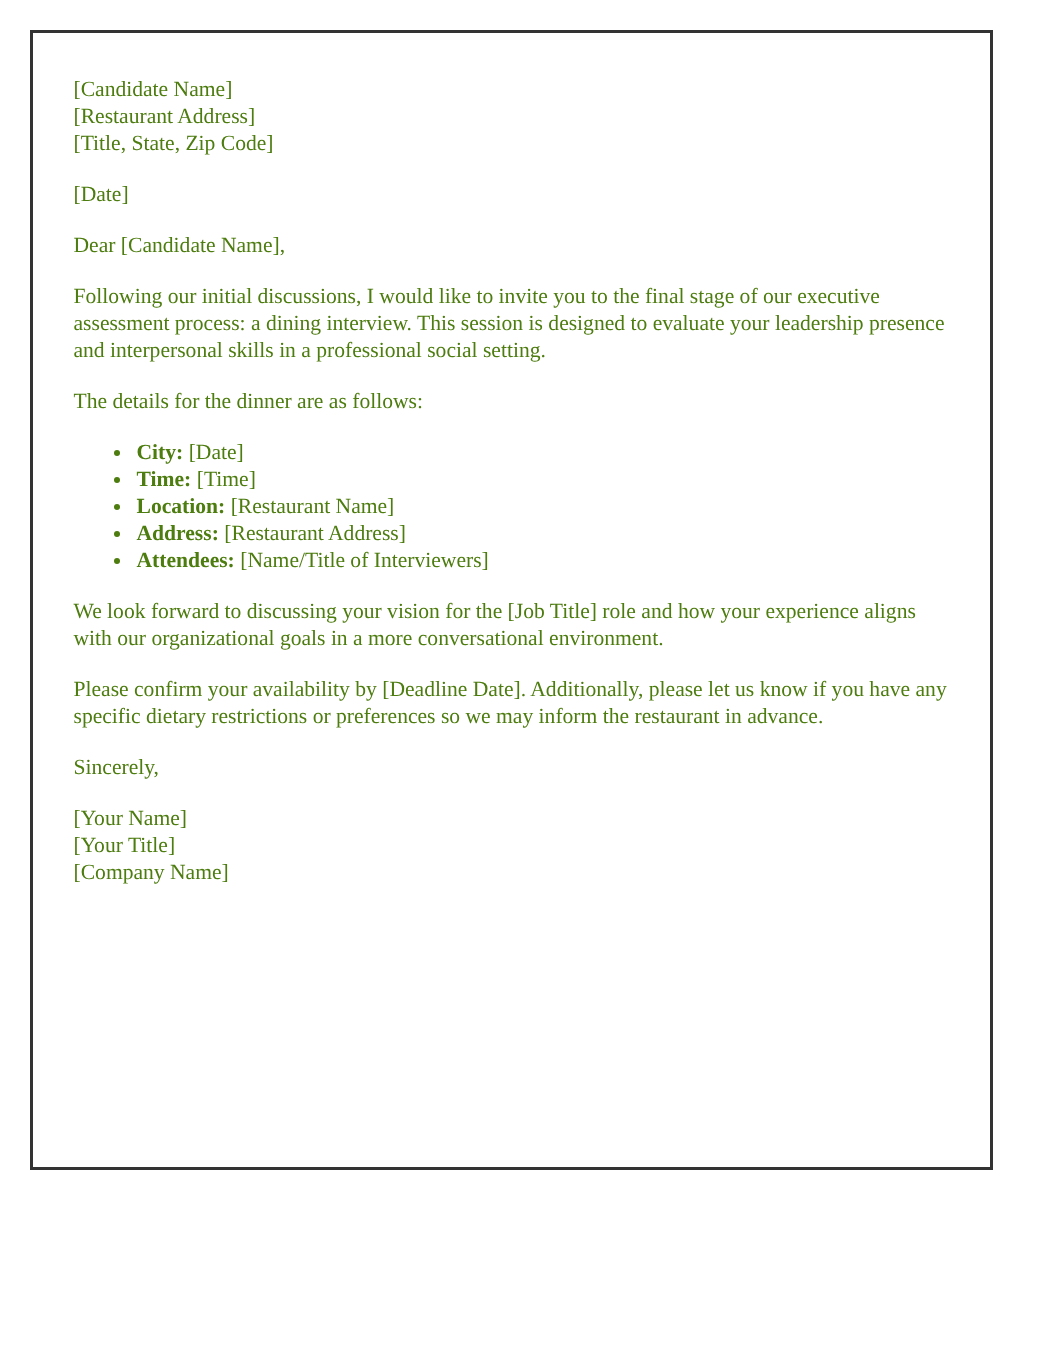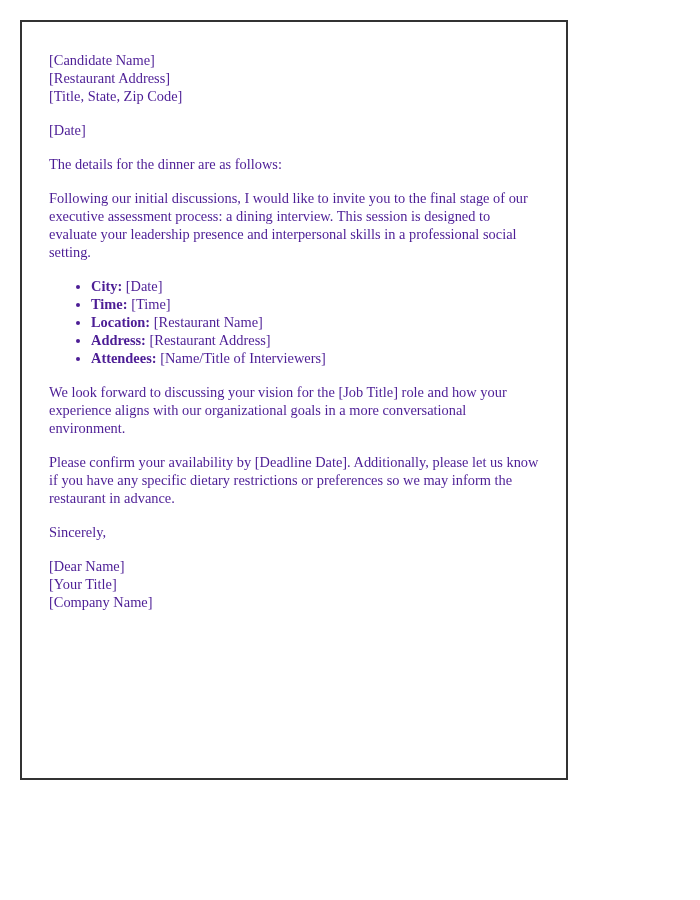--- a/index.html
+++ b/index.html
@@ -12,27 +12,27 @@
     width: 700px;
     height: 900px;
     background: #ffffff;
     overflow: hidden;
     font-family: "Liberation Serif", "DejaVu Serif", serif;
   }
   .page {
     position: absolute;
     left: 20px;
     top: 20px;
-    width: 548px;
+    width: 642px;
     height: 760px;
     box-sizing: border-box;
     border: 2px solid #333333;
     background: #ffffff;
     padding: 29px 26px 0 27px;
-    color: #4c1d95;
+    color: #4d7c0f;
     font-size: 14.4px;
     line-height: 18px;
     font-family: Liberation Serif, serif;
   }
   .page p,
   .page .line-block {
     margin: 0 0 16px 0;
   }
   .line-block div {
     line-height: 18px;
@@ -56,39 +56,40 @@
   <div class="page">
 
     <div class="line-block">
       <div>[Candidate Name]</div>
       <div>[Restaurant Address]</div>
       <div>[Title, State, Zip Code]</div>
     </div>
 
     <p>[Date]</p>
 
+    <p>Dear [Candidate Name],</p>
+
+    <p>Following our initial discussions, I would like to invite you to the final stage of our executive assessment process: a dining interview. This session is designed to evaluate your leadership presence and interpersonal skills in a professional social setting.</p>
 
     <p>The details for the dinner are as follows:</p>
-
-    <p>Following our initial discussions, I would like to invite you to the final stage of our executive assessment process: a dining interview. This session is designed to evaluate your leadership presence and interpersonal skills in a professional social setting.</p>
 
     <ul class="details-list">
       <li><b>City:</b> <span>[Date]</span></li>
       <li><b>Time:</b> <span>[Time]</span></li>
       <li><b>Location:</b> <span>[Restaurant Name]</span></li>
       <li><b>Address:</b> <span>[Restaurant Address]</span></li>
       <li><b>Attendees:</b> <span>[Name/Title of Interviewers]</span></li>
     </ul>
 
     <p>We look forward to discussing your vision for the [Job Title] role and how your experience aligns with our organizational goals in a more conversational environment.</p>
 
     <p>Please confirm your availability by [Deadline Date]. Additionally, please let us know if you have any specific dietary restrictions or preferences so we may inform the restaurant in advance.</p>
 
     <p>Sincerely,</p>
 
     <div class="line-block">
-      <div>[Dear Name]</div>
+      <div>[Your Name]</div>
       <div>[Your Title]</div>
       <div>[Company Name]</div>
     </div>
 
   </div>
 </div>
 
 </body></html>

